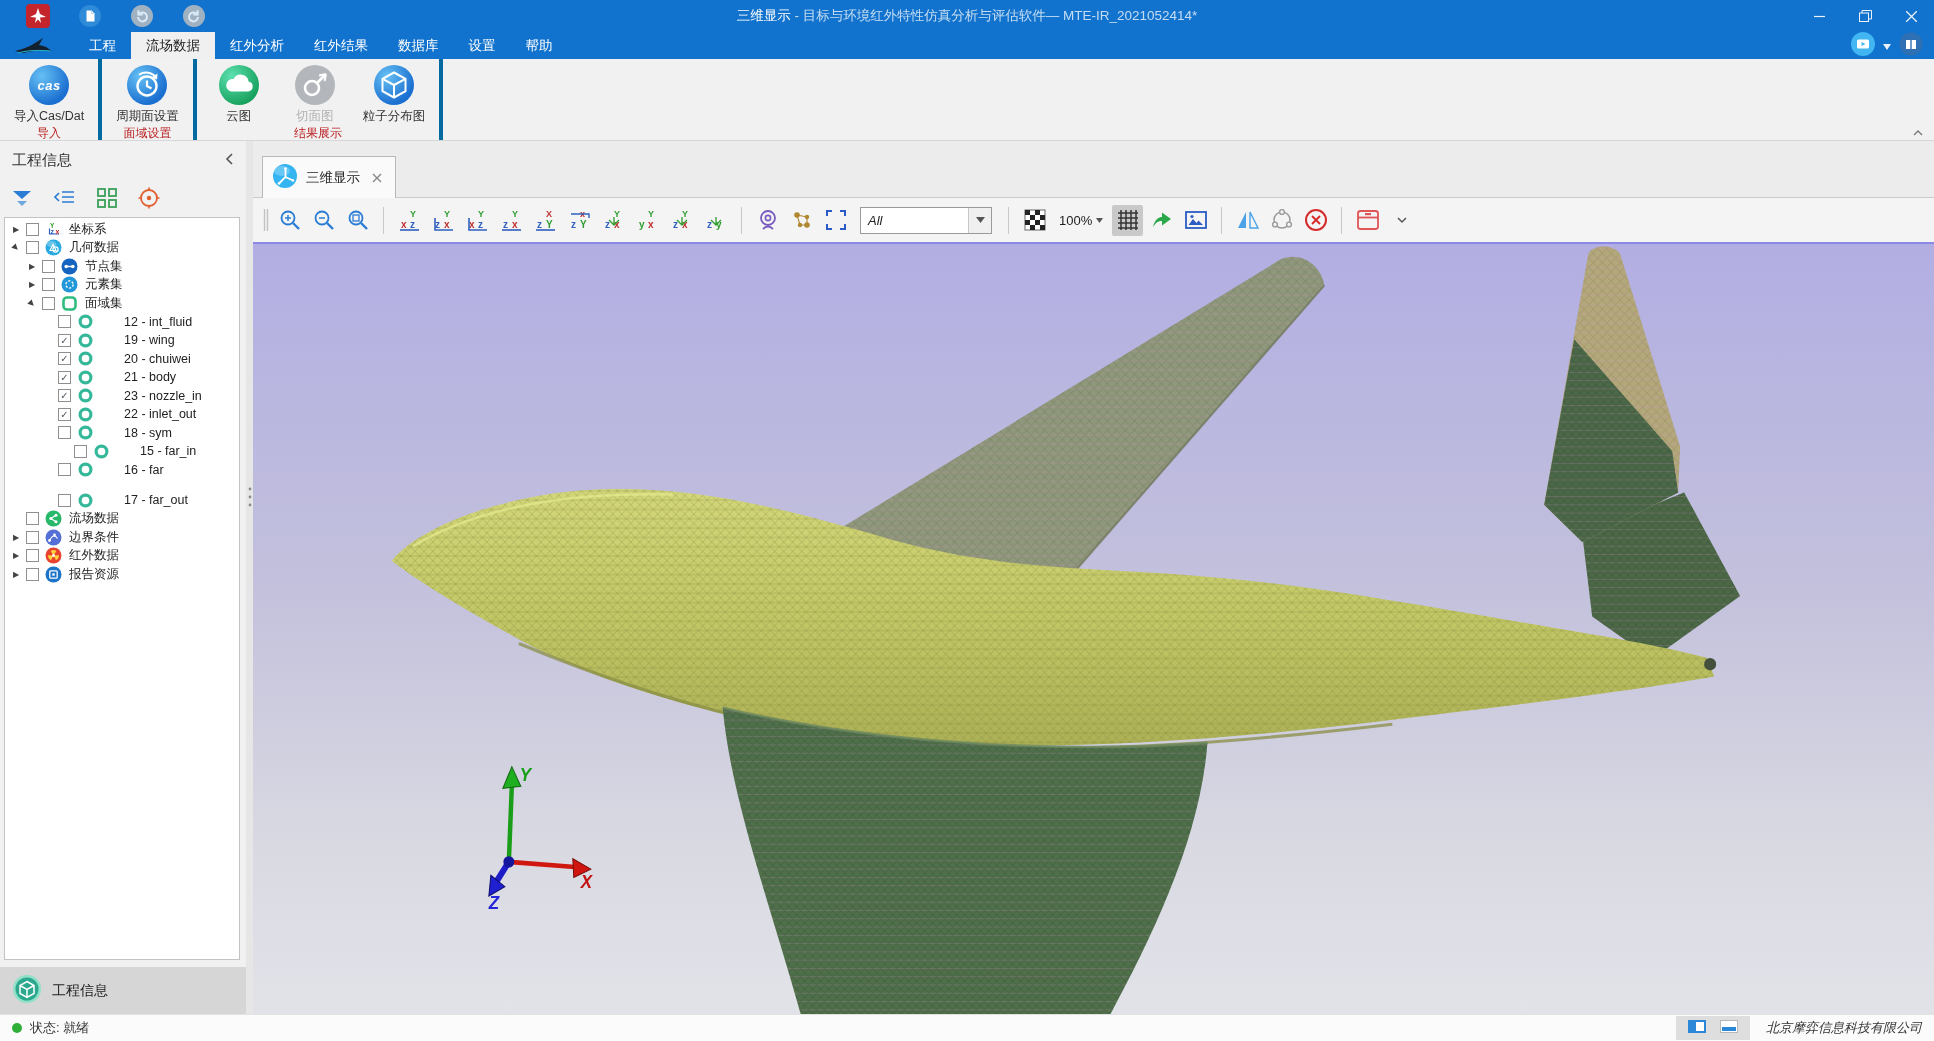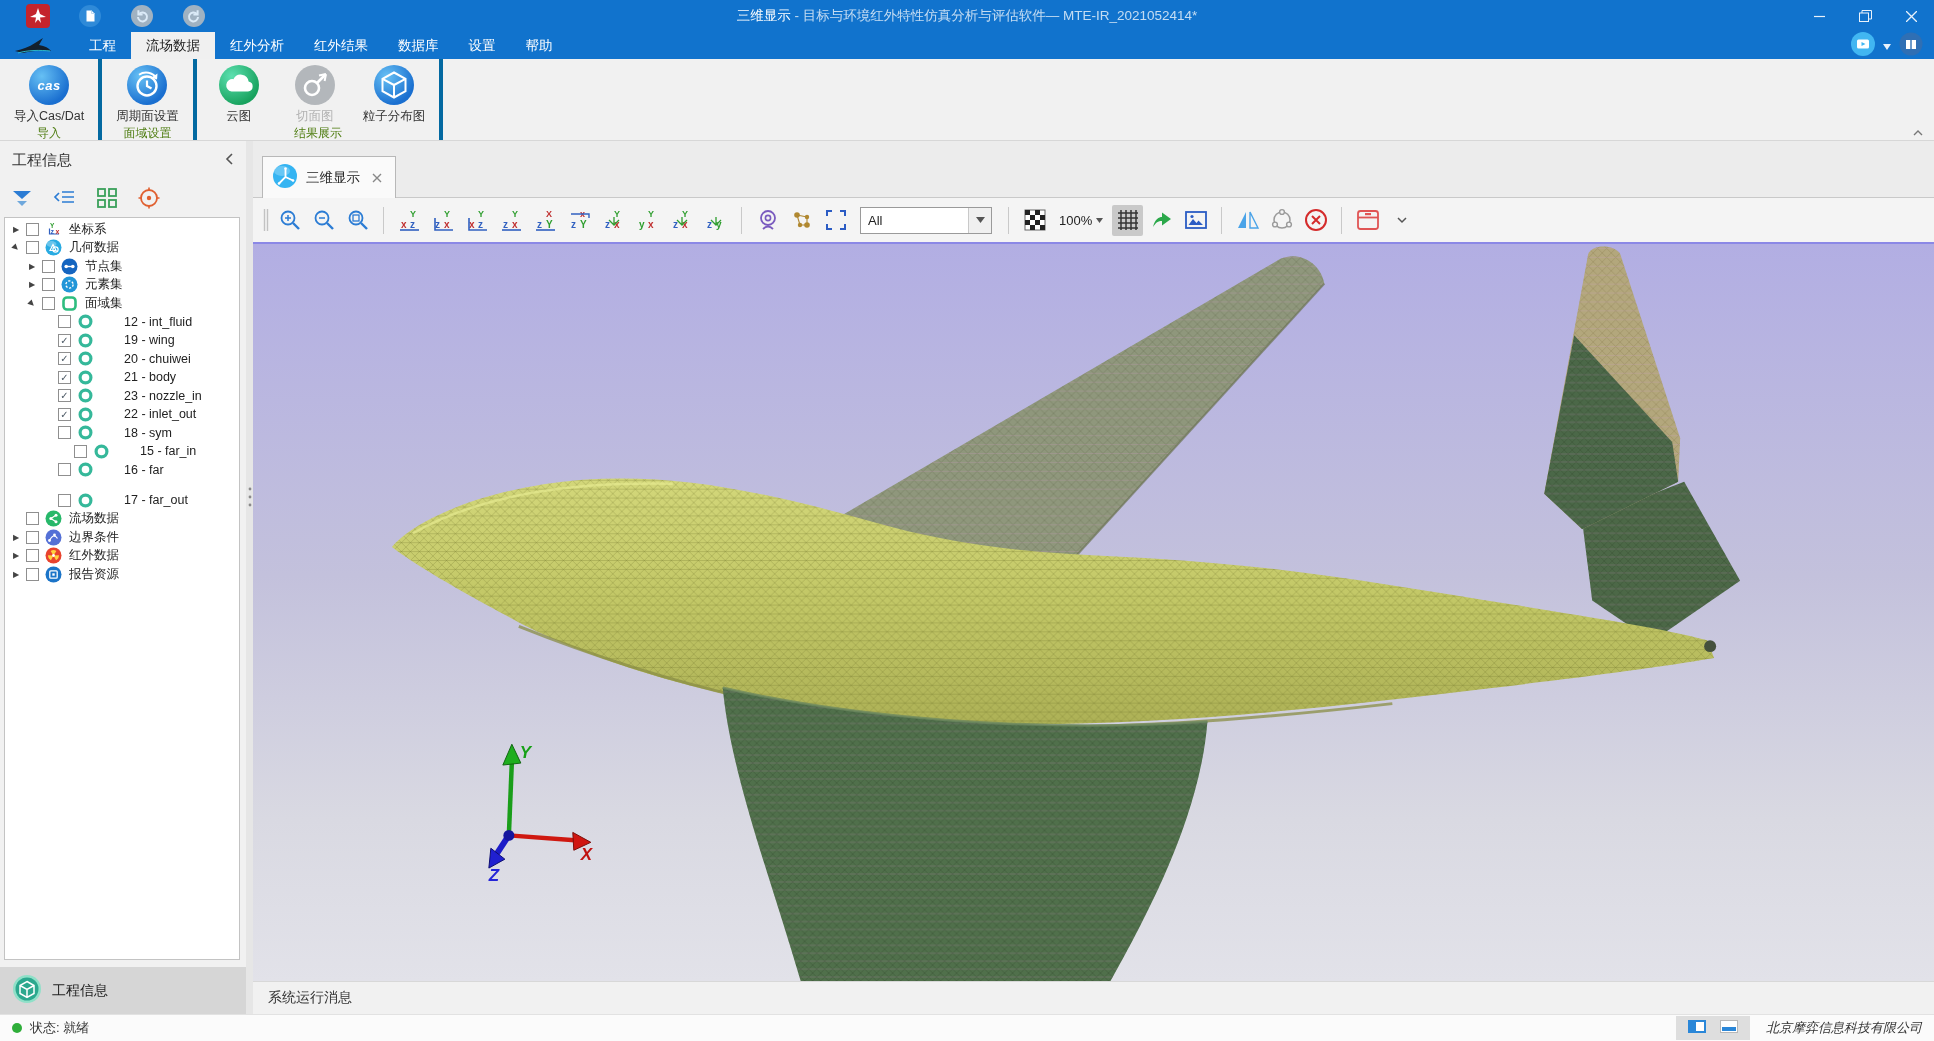--- a/index.html
+++ b/index.html
@@ -30,21 +30,21 @@
   .rgroup{display:flex;flex-direction:column;border-right:4px solid #0369a1;padding:0 4px;}
   .rbtns{flex:1;display:flex;align-items:flex-start;padding-top:4px;}
   .rbtn{display:flex;flex-direction:column;align-items:center;gap:3px;padding:2px 10px 0 10px;min-width:56px;}
   .ricon{width:40px;height:40px;border-radius:50%;display:flex;align-items:center;justify-content:center;flex:none;}
   .bg-blue{background:radial-gradient(circle at 32% 28%,#66c0f4,#1a6fd0 72%);}
   .bg-green{background:radial-gradient(circle at 32% 28%,#5ce0b0,#18a25e 74%);}
   .bg-gray{background:#b3b7bb;}
   .castext{color:#fff;font-size:13px;font-style:italic;font-weight:bold;letter-spacing:.5px;}
   .rlab{font-size:12.5px;color:#333;white-space:nowrap;}
   .rbtn.disabled .rlab{color:#b2b2b2;}
-  .rglabel{height:18px;text-align:center;font-size:12px;color:#4d7c0f;}
+  .rglabel{height:18px;text-align:center;font-size:12px;color:#b91c1c;}
   .ribbon-collapse{position:absolute;right:10px;bottom:1px;color:#777;font-size:11px;}
 
   
   .content{flex:1;display:flex;min-height:0;}
 
   
   .leftpanel{width:246px;background:#f1f1f1;display:flex;flex-direction:column;flex:none;}
   .lp-header{height:38px;display:flex;align-items:center;padding:0 12px;font-size:15px;color:#333;flex:none;}
   .lp-chev{margin-left:auto;color:#555;font-size:17px;line-height:1;}
   .lp-tools{height:38px;display:flex;align-items:center;gap:16px;padding-left:10px;flex:none;}
@@ -72,21 +72,21 @@
   .tab .tclose{color:#888;display:inline-flex;margin-left:4px;}
 
   .vtoolbar{height:44px;background:#f4f4f4;border-bottom:2px solid #8b88e6;display:flex;align-items:center;
       padding-left:8px;gap:3px;flex:none;}
   .vt-icon{width:31px;height:31px;display:flex;align-items:center;justify-content:center;border-radius:2px;}
   .vt-icon.active{background:#c9c9c9;}
   .vt-sep{width:1px;height:27px;background:#c9c9c9;margin:0 7px;flex:none;}
   .vt-grip{width:10px;display:flex;align-items:center;justify-content:center;}
   .vt-combo{width:130px;height:25px;background:#fff;border:1px solid #9a9a9a;display:flex;align-items:center;
       font-size:13px;margin:0 6px;}
-  .vt-combo .val{flex:1;padding-left:7px;color:#222;}
+  .vt-combo .val{flex:1;padding-left:7px;color:#222;font-style:italic;}
   .vt-combo .cbtn{width:22px;height:100%;background:#f0f0f0;border-left:1px solid #c9c9c9;display:flex;
       align-items:center;justify-content:center;}
   .vt-zoom{display:flex;align-items:center;gap:4px;font-size:13px;color:#222;padding:0 6px;}
 
   .viewport{flex:1;position:relative;min-height:0;
       background:linear-gradient(#b2aee3 0%,#c3c1dc 45%,#d9d9e2 78%,#e2e2e9 100%);}
   .viewport svg.scene{position:absolute;inset:0;width:100%;height:100%;}
 
   .msgbar{height:32px;background:#f1f1f1;border-top:1px solid #d8d8d8;display:flex;align-items:center;
       padding-left:15px;font-size:14px;color:#333;flex:none;}
@@ -835,23 +835,20 @@
             <polygon points="338,604 320,594 321,612" fill="#d01510" stroke="#7a0d08" stroke-width="1"></polygon>
             <text x="328" y="622" font-size="17" fill="#c01210">X</text>
             <line x1="256" y1="597" x2="243" y2="617" stroke="#1c1cc8" stroke-width="6"></line>
             <polygon points="236,630 238,610 252,621" fill="#2020d0" stroke="#0d0d70" stroke-width="1"></polygon>
             <circle cx="256" cy="597" r="5.5" fill="#15159e"></circle>
             <text x="236" y="643" font-size="17" fill="#2424d8">Z</text>
           </g>
         </svg>
       </div>
 
-      <div class="msgbar">
-        <span>系统运行消息</span>
-      </div>
     </main>
   </div>
 
   <div class="statusbar">
     <span class="sdot"></span>
     <span>状态: 就绪</span>
     <div class="sb-right">
       <span class="sb-icons">
         <span><svg width="18" height="13">
               <rect width="18" height="13" fill="#2b87d8"></rect>

